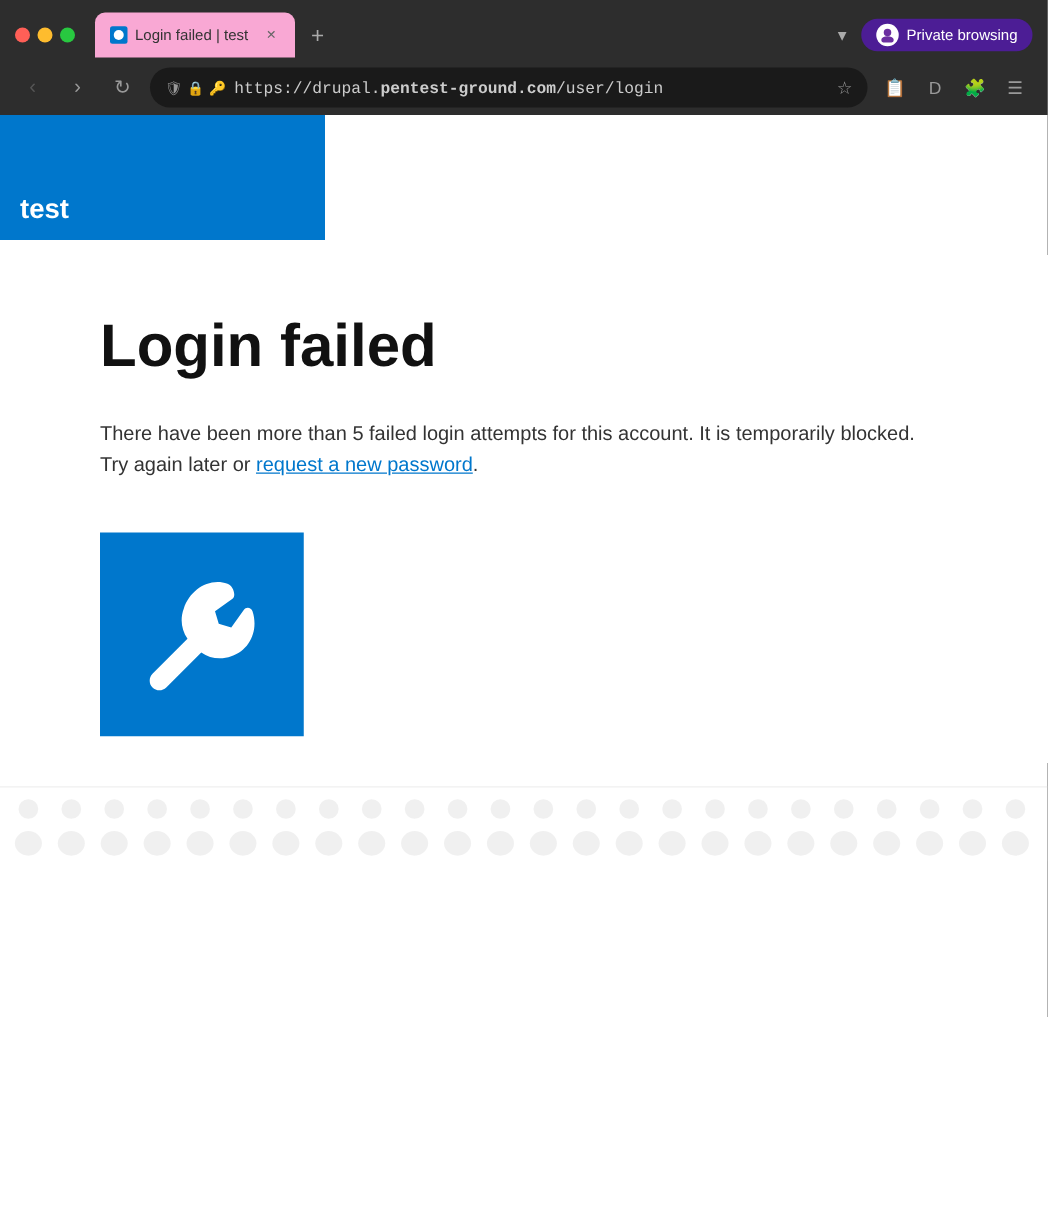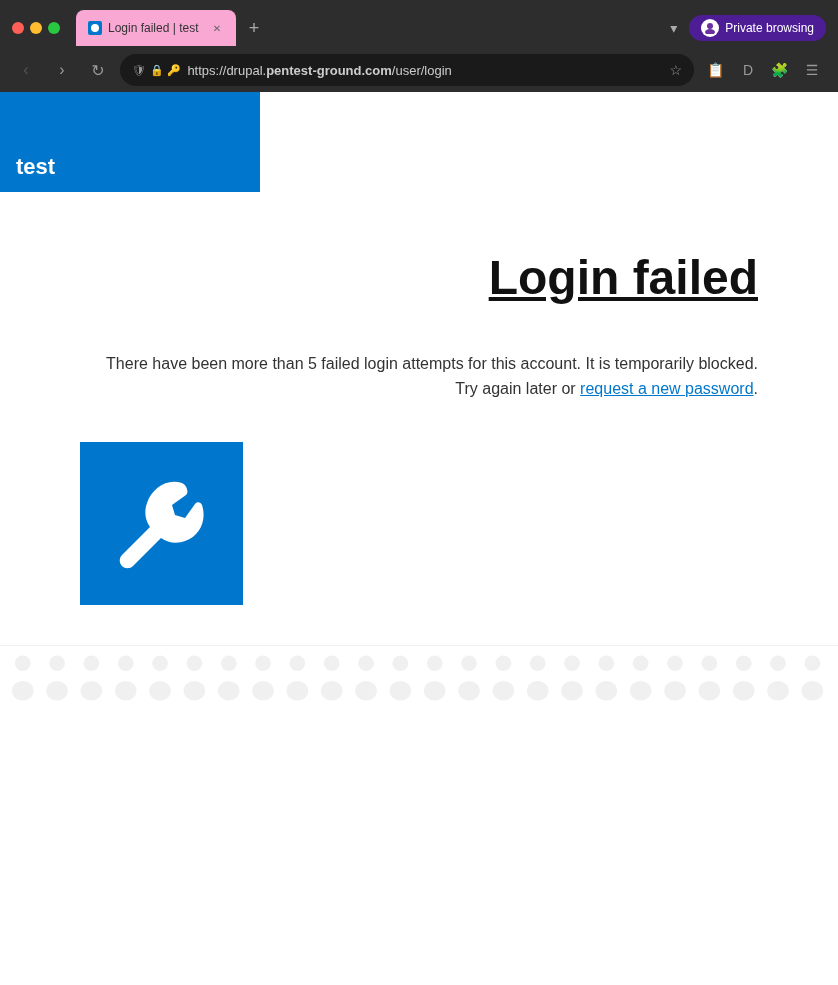--- a/index.html
+++ b/index.html
@@ -147,20 +147,21 @@
       color: #999;
       font-size: 11px;
     }
     .address-text {
       flex: 1;
       font-size: 13px;
       color: #ccc;
       white-space: nowrap;
       overflow: hidden;
       text-overflow: ellipsis;
+      font-family: Liberation Mono, monospace;
     }
     .address-text .domain { font-weight: bold; }
     .address-star { color: #999; font-size: 14px; }
     .nav-actions {
       display: flex;
       align-items: center;
       gap: 4px;
     }
     .nav-action-btn {
       width: 28px; height: 28px;
@@ -195,42 +196,40 @@
     }
 
     
     .main-content {
       padding: 60px 80px 40px 80px;
     }
     .login-failed-title {
       font-size: 48px;
       font-weight: 900;
       color: #111;
-      margin-bottom: 46px;
+      margin-bottom: 30px;
       line-height: 1.1;
-      text-decoration: underline;
     }
     .error-message {
       font-size: 16px;
       color: #333;
       line-height: 1.6;
       margin-bottom: 40px;
       max-width: 680px;
     }
     .error-message a {
       color: #0077cc;
     }
 
     .page-wrapper {
       position: relative;
       width: 838px;
       height: calc(985px - 92px);
       background: white;
       overflow: hidden;
-      text-align: right;
     }
 
     
     .wrench-container {
       width: 163px;
       height: 163px;
       background: #0077cc;
       display: flex;
       align-items: center;
       justify-content: center;

